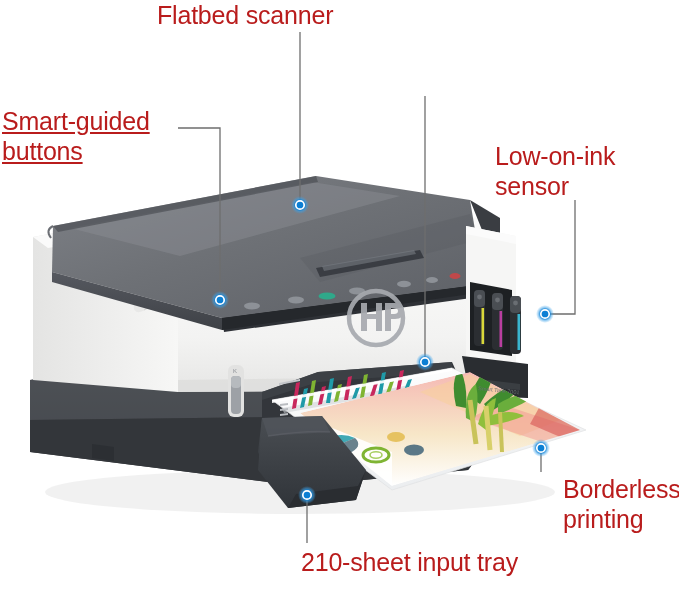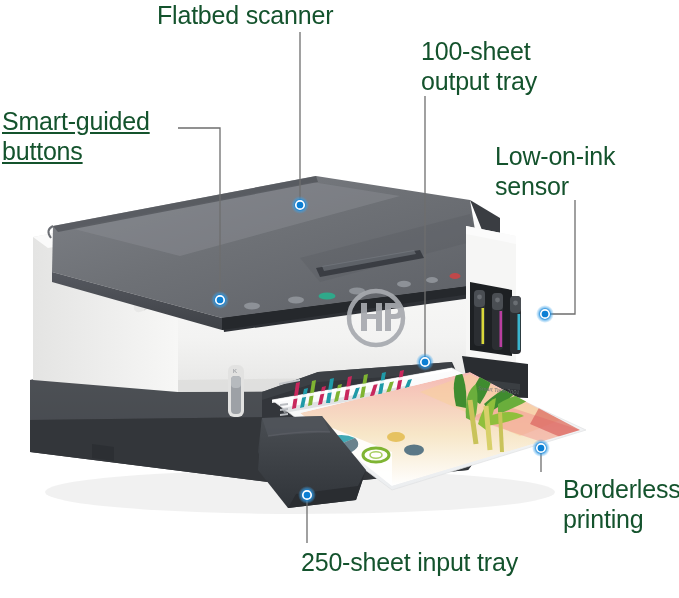--- a/index.html
+++ b/index.html
@@ -15,21 +15,21 @@
     width: 679px;
     height: 598px;
     background: #ffffff;
     overflow: hidden;
   }
   .callout-label {
     position: absolute;
     font-family: "Liberation Sans", sans-serif;
     font-size: 25px;
     line-height: 30px;
-    color: #14532d;
+    color: #b91c1c;
     letter-spacing: -0.2px;
     white-space: pre-line;
     font-weight: 400;
   }
   svg.overlay {
     position: absolute;
     left: 0; top: 0;
     width: 679px;
     height: 598px;
     pointer-events: none;
@@ -345,24 +345,22 @@
           <circle cx="307" cy="495" r="2.2" fill="#0c7fd4"></circle>
         </g>
       </g>
   </svg>
 
   <div class="callout-label" style="left:157px; top:0px;">Flatbed scanner</div>
 
   <div class="callout-label" style="left:2px; top:106px;text-decoration:underline;">Smart-guided
 buttons</div>
 
-  <div class="callout-label" style="left:421px; top:36px;">100-sheet
-output tray</div>
 
   <div class="callout-label" style="left:495px; top:141px;">Low-on-ink
 sensor</div>
 
   <div class="callout-label" style="left:563px; top:474px;">Borderless
 printing</div>
 
-  <div class="callout-label" style="left:301px; top:547px;">250-sheet input tray</div>
+  <div class="callout-label" style="left:301px; top:547px;">210-sheet input tray</div>
 
 </div>
 
 </body></html>

